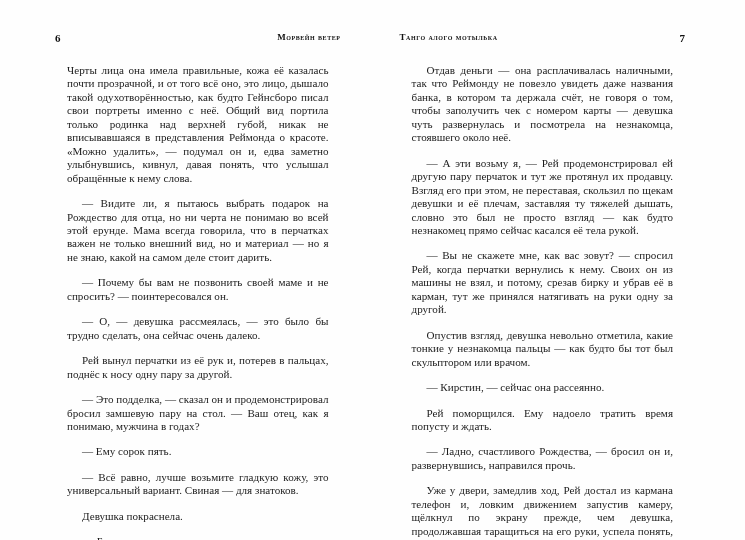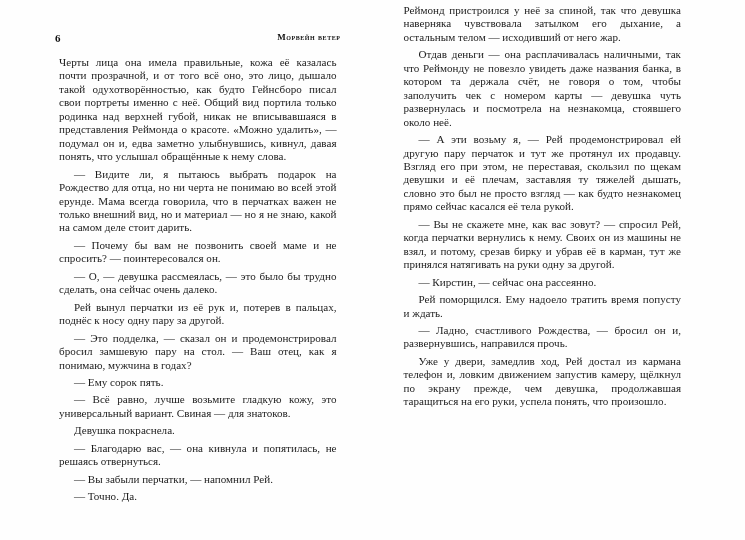--- a/index.html
+++ b/index.html
@@ -62,21 +62,21 @@
 
   .body-text {
     font-size: 11.1px;
     line-height: 13.45px;
     text-align: justify;
     text-justify: inter-word;
     hyphens: manual;
     color: #1c1c1c;
   }
   .body-text p {
-    margin: 4px;
+    margin: 12px;
     text-indent: 15px;
   }
   .body-text p.noindent { text-indent: 0; }
 </style>
 </head>
 <body>
 
 <div class="spread">
 
   <div class="page page-left">
@@ -94,25 +94,29 @@
       <p>— Ему сорок пять.</p>
       <p>— Всё равно, лучше возьмите гладкую кожу, это универсальный вариант. Свиная — для знатоков.</p>
       <p>Девушка покраснела.</p>
       <p>— Благодарю вас, — она кивнула и попятилась, не решаясь отвернуться.</p>
       <p>— Вы забыли перчатки, — напомнил Рей.</p>
       <p>— Точно. Да.</p>
     </div>
   </div>
 
   <div class="page page-right">
+    <div class="running-head head-right">
+      <span class="title-text">Танго алого мотылька</span>
+      <span class="folio">7</span>
+    </div>
     <div class="body-text">
-      <p class="noindent">Реймонд пристроился у неё за спиной, так что девушка наверняка чувствовала затылком его дыхание, а остальным телом — исходивший от него жар.</p>
       <p>Отдав деньги — она расплачивалась наличными, так что Реймонду не повезло увидеть даже названия банка, в котором та держала счёт, не говоря о том, чтобы заполучить чек с номером карты — девушка чуть развернулась и посмотрела на незнакомца, стоявшего около неё.</p>
       <p>— А эти возьму я, — Рей продемонстрировал ей другую пару перчаток и тут же протянул их продавцу. Взгляд его при этом, не переставая, скользил по щекам девушки и её плечам, заставляя ту тяжелей дышать, словно это был не просто взгляд — как будто незнакомец прямо сейчас касался её тела рукой.</p>
       <p>— Вы не скажете мне, как вас зовут? — спросил Рей, когда перчатки вернулись к нему. Своих он из машины не взял, и потому, срезав бирку и убрав её в карман, тут же принялся натягивать на руки одну за другой.</p>
+      <p>Опустив взгляд, девушка невольно отметила, какие тонкие у незнакомца пальцы — как будто бы тот был скульптором или врачом.</p>
       <p>— Кирстин, — сейчас она рассеянно.</p>
       <p>Рей поморщился. Ему надоело тратить время попусту и ждать.</p>
       <p>— Ладно, счастливого Рождества, — бросил он и, развернувшись, направился прочь.</p>
       <p>Уже у двери, замедлив ход, Рей достал из кармана телефон и, ловким движением запустив камеру, щёлкнул по экрану прежде, чем девушка, продолжавшая таращиться на его руки, успела понять, что произошло.</p>
     </div>
   </div>
 
 </div>
 
 </body></html>

